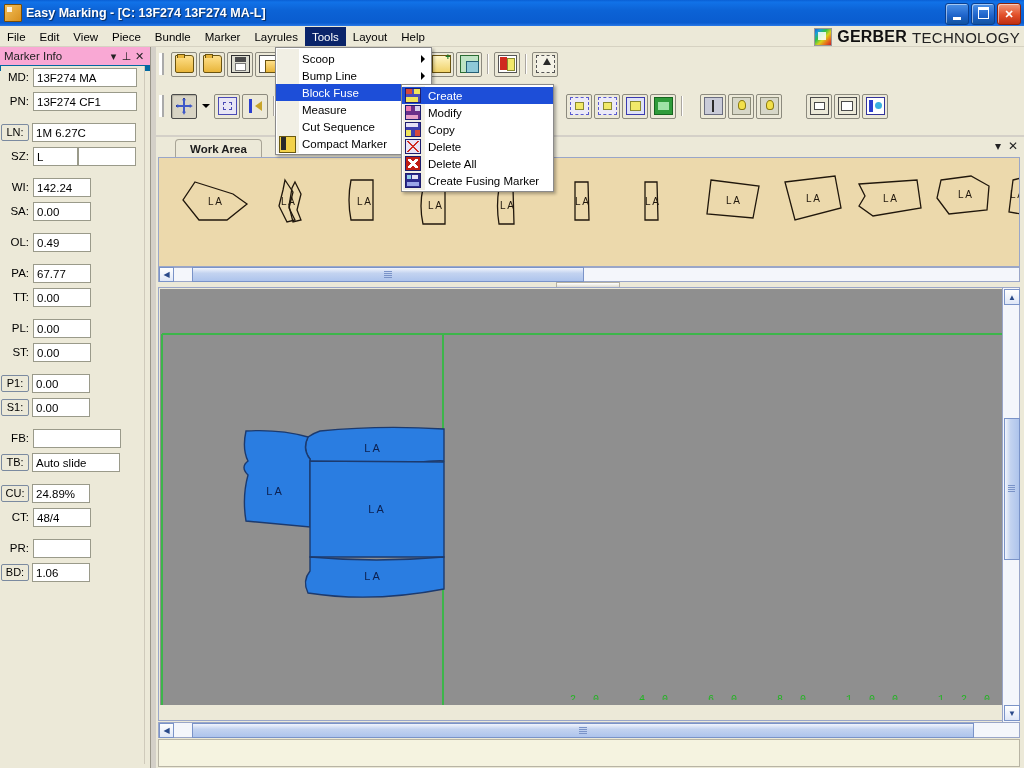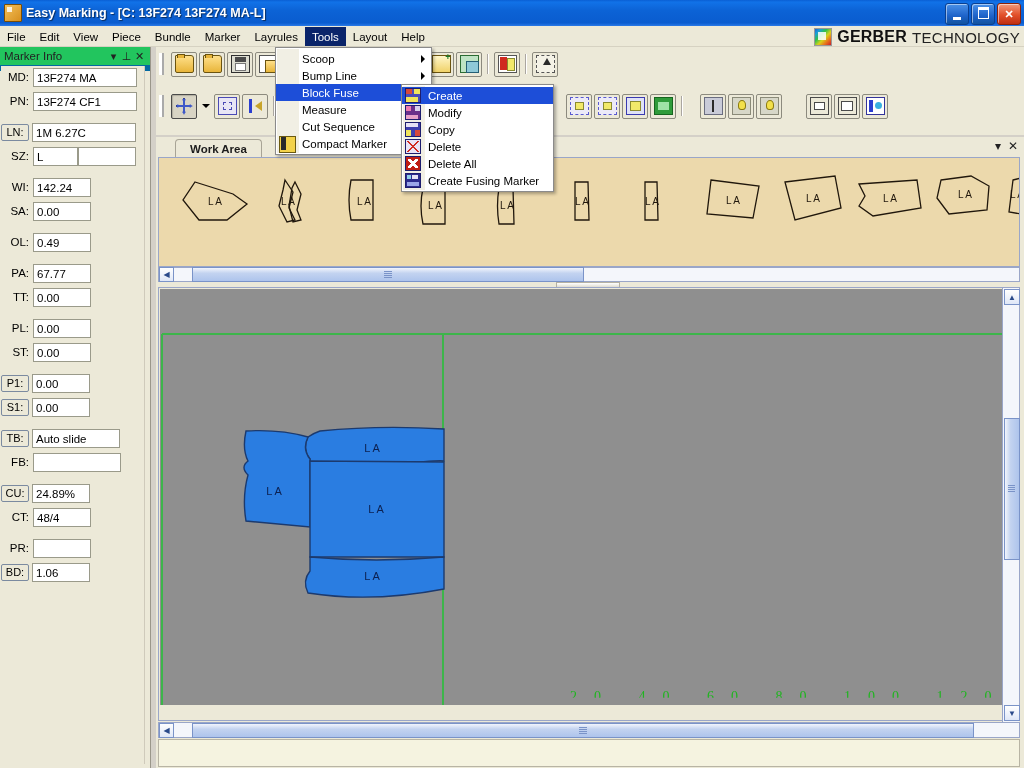--- a/index.html
+++ b/index.html
@@ -171,21 +171,21 @@
   .fico.fuse i:nth-child(2){left:6px;top:1px;width:6px;height:4px;background:#e6e2f5;}
   .fico.fuse i:nth-child(3){left:1px;bottom:1px;right:1px;height:4px;background:#9aa6e8;}
 
   
   #left-dock{
     position:absolute;left:0;top:47px;width:150px;height:721px;
     background:#ece9d8;border-right:1px solid #9a968a;
   }
   #panel-head{
     height:18px;display:flex;align-items:center;padding:0 4px;
-    background:#22c55e;border-bottom:6px solid #0369a1;justify-content:center;
+    background:#f9a8d4;border-bottom:6px solid #0369a1;justify-content:center;
   }
   #panel-head .ptitle{font-size:11.5px;color:#222;flex:1;}
   #panel-head .pbtn{width:13px;height:13px;display:flex;align-items:center;justify-content:center;font-size:11px;color:#222;}
   #panel-body{position:absolute;left:1px;top:19px;right:5px;bottom:4px;background:#ece9d8;border-right:1px solid #cfcabb;overflow:hidden;}
   .frow{display:flex;align-items:center;height:22px;margin-bottom:2px;}
   .flabel{
     width:28px;text-align:right;padding-right:4px;font-size:11.5px;color:#000;flex:0 0 auto;
   }
   .flabel.boxed{
     border:1px solid #7b8aa0;background:#ece9d8;border-radius:2px;text-align:center;padding:2px 0;
@@ -231,22 +231,22 @@
     background:repeating-linear-gradient(to bottom,#7a93c8 0 1px,transparent 1px 2px);}
   #splitgrip{position:absolute;left:400px;top:145px;width:62px;height:5px;
     background:linear-gradient(to bottom,#fff,#d8d4c4);border:1px solid #b5b1a2;}
 
   #canvas-wrap{
     position:absolute;left:2px;top:150px;width:862px;height:434px;
     background:#ece9d8;border:1px solid #9aa6c8;box-sizing:border-box;
   }
   #canvas{position:absolute;left:1px;top:1px;width:843px;height:416px;background:#8f8f8f;overflow:hidden;}
   #canvas svg{position:absolute;left:0;top:0;}
-  #canvas .ruler-text{position:absolute;left:410px;bottom:0;color:#1fb51f;font-size:14px;
-    letter-spacing:17px;font-family:Liberation Serif, serif;white-space:nowrap;
+  #canvas .ruler-text{position:absolute;left:410px;bottom:0;color:#1fb51f;font-size:10px;
+    letter-spacing:17px;font-family:Liberation Mono, monospace;white-space:nowrap;
     clip-path:inset(0 0 46% 0);}
   #vbar{position:absolute;right:0;top:0;width:17px;height:434px;background:#f4f6fb;
     border-left:1px solid #9aa6c8;box-sizing:border-box;}
   #vbar .va{position:absolute;left:1px;width:14px;height:14px;
     background:linear-gradient(to bottom,#fff,#dfe7f7);border:1px solid #7a93c8;
     display:flex;align-items:center;justify-content:center;color:#2a4a8a;font-size:8px;}
   #vbar .va.up{top:1px;} #vbar .va.dn{bottom:1px;}
   #vbar .vt{position:absolute;left:1px;top:130px;width:14px;height:140px;
     background:linear-gradient(to right,#f2f5fc,#c3d3f0 40%,#aec4ec);border:1px solid #7a93c8;}
   #vbar .vt:after{content:"";position:absolute;left:3px;top:50%;margin-top:-4px;width:7px;height:8px;
@@ -462,26 +462,26 @@
         <span class="fval w60">0.00</span>
       </div>
       <div class="frow">
         <span class="flabel boxed">S1:</span>
         <span class="fval w60">0.00</span>
       </div>
     </div>
 
     <div class="gapgroup">
       <div class="frow">
+        <span class="flabel">FB:</span>
+        <span class="fval w88"></span>
+      </div>
+      <div class="frow">
         <span class="flabel boxed">TB:</span>
         <span class="fval w88">Auto slide</span>
-      </div>
-      <div class="frow">
-        <span class="flabel">FB:</span>
-        <span class="fval w88"></span>
       </div>
     </div>
 
     <div class="gapgroup">
       <div class="frow">
         <span class="flabel boxed">CU:</span>
         <span class="fval w60">24.89%</span>
       </div>
       <div class="frow">
         <span class="flabel">CT:</span>

